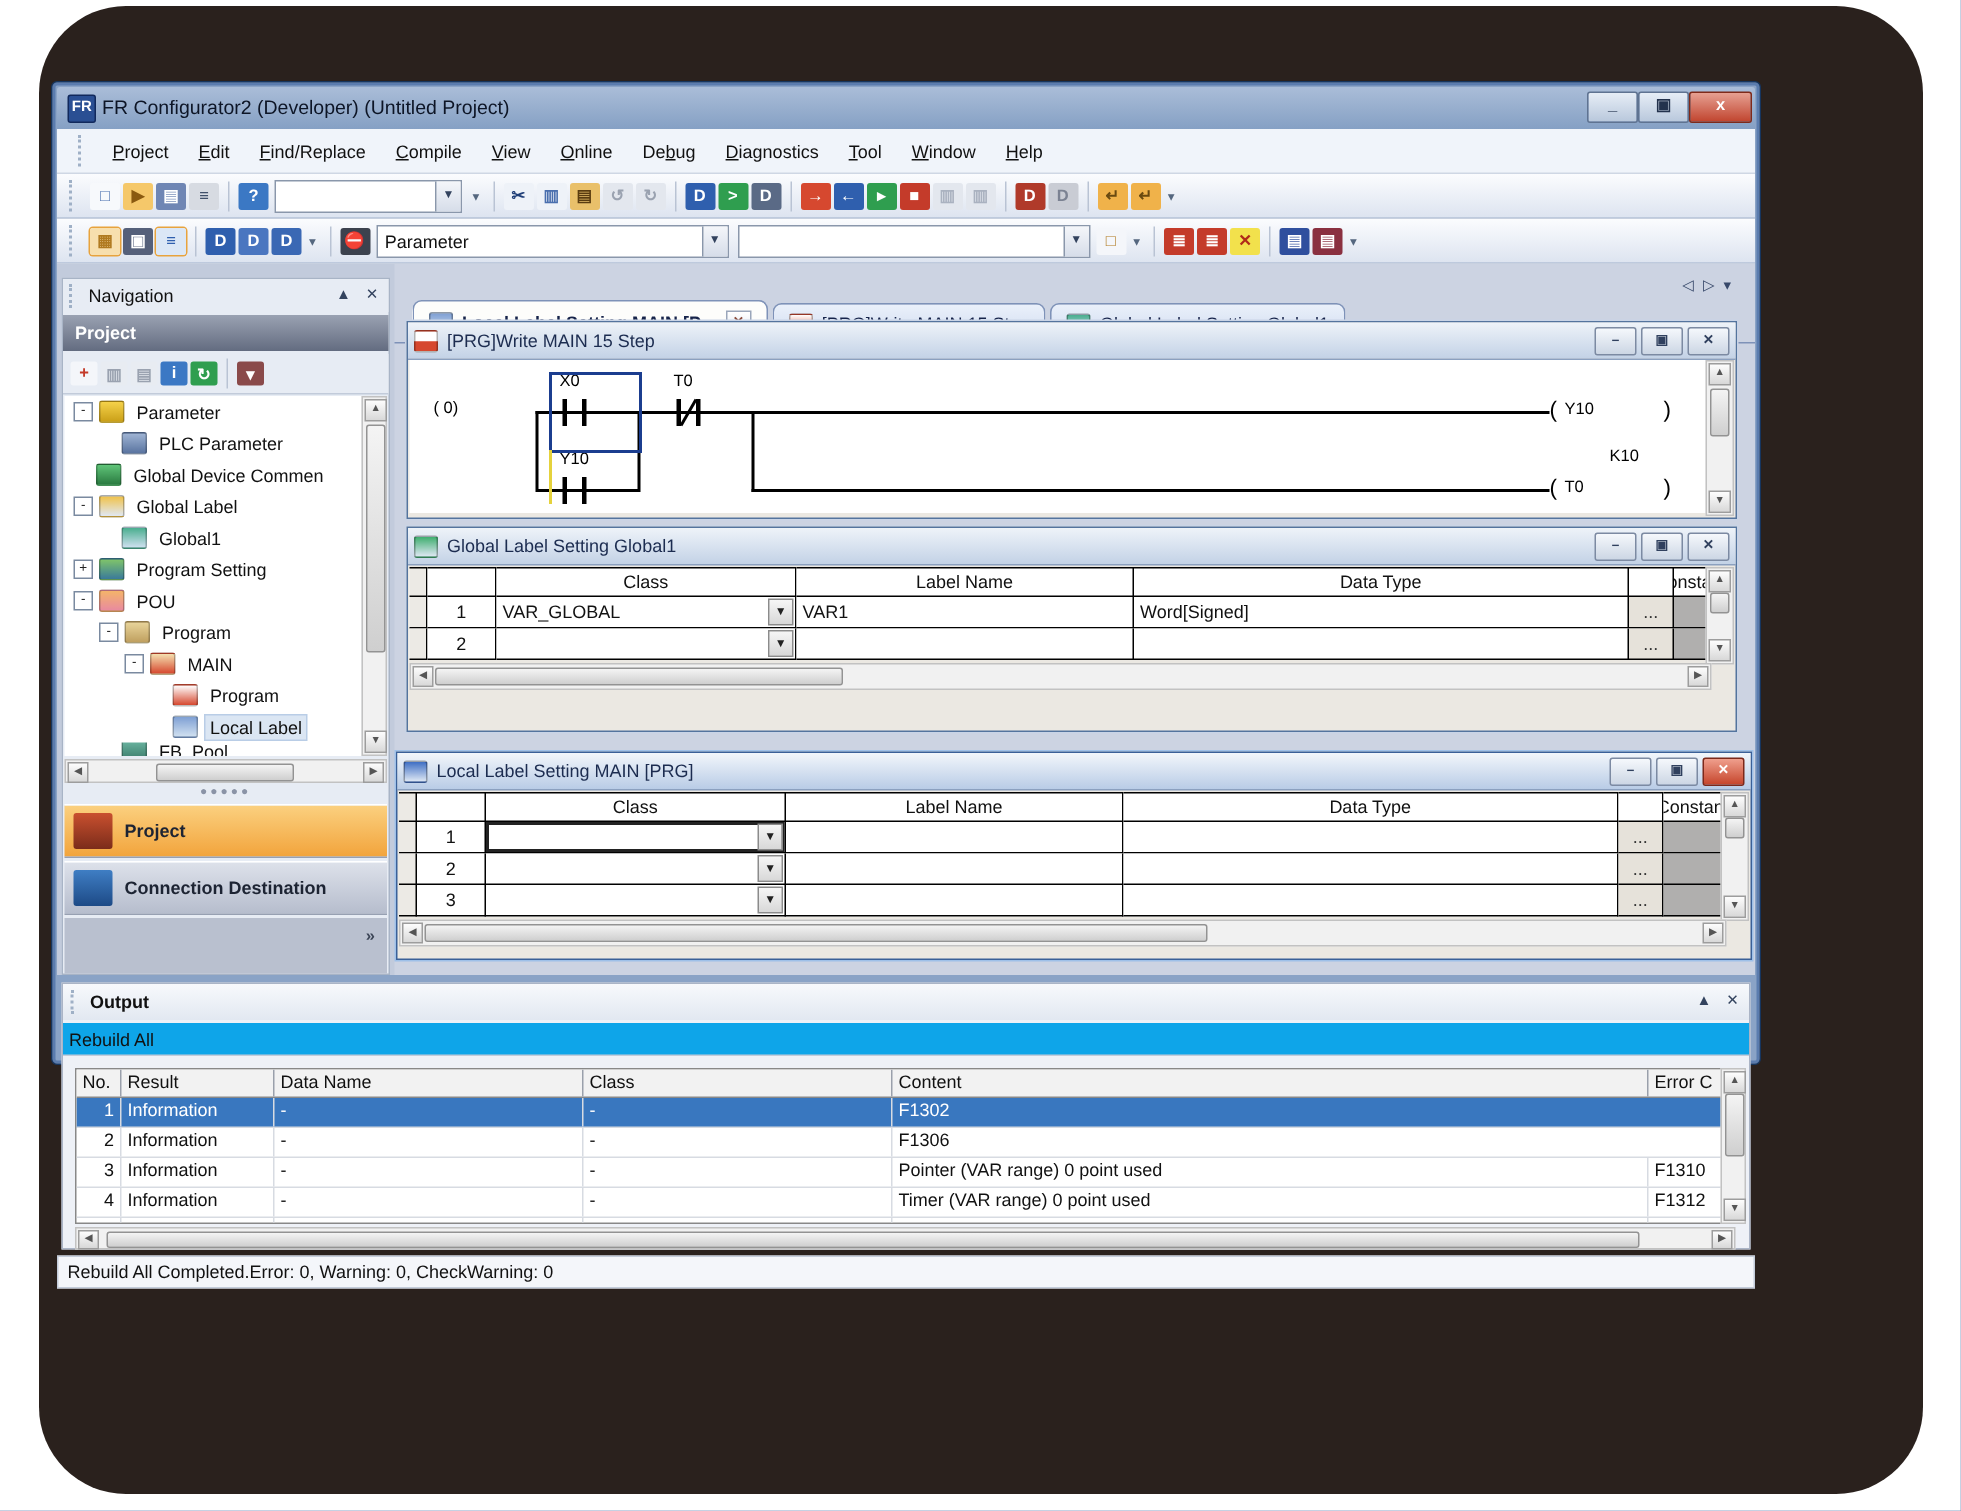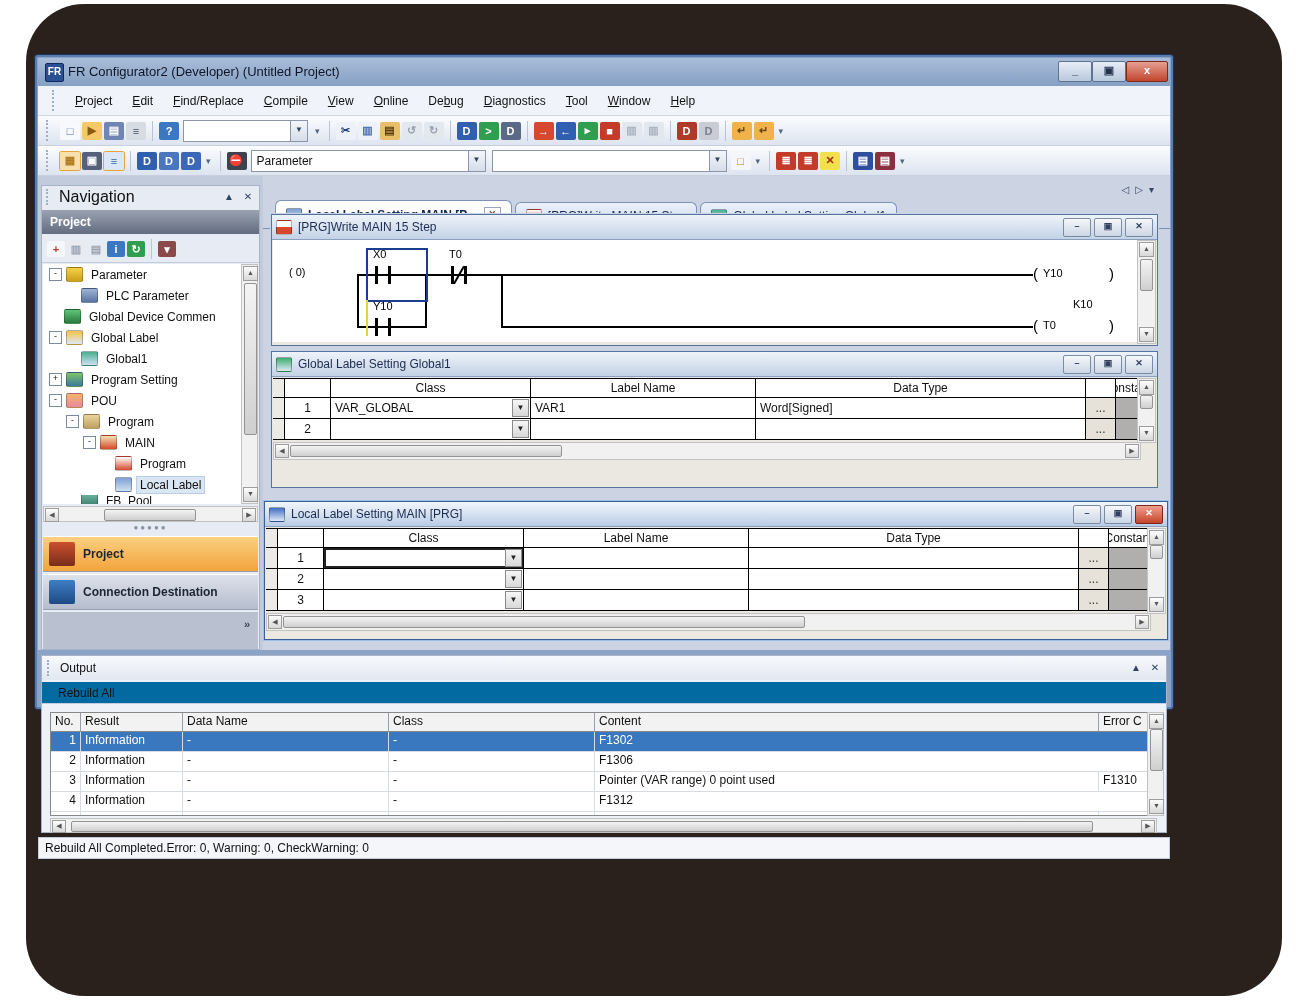--- a/index.html
+++ b/index.html
@@ -29,21 +29,21 @@
   .tbi.framed{box-shadow:0 0 0 1px #e8a33d;background:#fde9c8;}
   .tbsep{width:1px;height:20px;background:#b9c3d4;margin:0 5px;}
   .combo{height:20px;background:#fff;border:1px solid #8a97ab;display:flex;align-items:center;position:relative;font-size:12px;padding-left:5px;color:#111;}
   .combo .dd{position:absolute;right:0;top:0;width:16px;height:100%;background:linear-gradient(#f4f6fa,#d6dde9);border-left:1px solid #8a97ab;text-align:center;font-size:8px;line-height:18px;color:#33435e;}
   .chev{color:#55677f;font-size:9px;margin:0 4px;}
   
   #workspace{left:0;top:118px;width:1132px;height:474px;background:#c2cbdc;}
   
   #navpanel{left:3px;top:9px;width:219px;height:465px;background:#e7ecf4;border:1px solid #a8b4c6;}
   #nav-header{left:0;top:0;width:217px;height:22px;display:flex;align-items:center;padding-left:4px;background:#e7ecf4;}
-  #nav-header .t{flex:1;font-size:16px;}
+  #nav-header .t{flex:1;font-size:12px;}
   .winctl{width:16px;height:14px;text-align:center;line-height:13px;font-size:10px;color:#33435e;margin-right:3px;}
   #proj-header{left:0;top:24px;width:217px;height:24px;background:linear-gradient(#9aa2b2,#636c80);color:#fff;font-weight:bold;display:flex;align-items:center;padding-left:8px;}
   #nav-tools{left:0;top:50px;width:217px;height:27px;display:flex;align-items:center;padding-left:4px;background:#e7ecf4;border-bottom:1px solid #c2cbda;}
   #tree{left:1px;top:78px;width:198px;height:240px;background:#fff;overflow:hidden;}
   #tree-vscroll{left:199px;top:78px;width:17px;height:240px;}
   .tree-row{height:21px;display:flex;align-items:center;white-space:nowrap;}
   .tree-row.sel .lbl{background:#dbe6f3;box-shadow:0 0 0 1px #b9cde6;}
   .expander{width:11px;height:11px;border:1px solid #7a8aa0;background:#fff;font-size:9px;line-height:9px;text-align:center;color:#222;margin-right:4px;flex:none;}
   .ticon{width:15px;height:13px;border-radius:2px;margin-right:5px;flex:none;border:1px solid rgba(0,0,0,.25);}
   .tree-row .lbl{padding:1px 3px;font-size:12px;}
@@ -91,21 +91,21 @@
   .gcell{border-right:1px solid #000;border-bottom:1px solid #000;display:flex;align-items:center;padding:0 4px;overflow:hidden;white-space:nowrap;box-sizing:border-box;background:#fff;position:relative;}
   .grow.hdr .gcell{justify-content:center;border-top:1px solid #000;}
   .gcell.selc{background:#eceae5;padding:0;}
   .gcell.dots{background:#e6e2da;justify-content:center;color:#333;}
   .gcell.const{background:#b0afae;}
   .gcell .dd2{position:absolute;right:1px;top:1px;bottom:1px;width:15px;background:linear-gradient(#f6f6f6,#d8d8d8);border:1px solid #8b8b8b;font-size:8px;color:#222;text-align:center;line-height:16px;}
   .gcell.selected-cell{box-shadow:0 0 0 2px #222 inset;}
   
   #output{left:3px;top:597px;width:1126px;height:178px;background:#eef1f7;border:1px solid #aab4c6;}
   #out-header{left:0;top:0;width:1124px;height:24px;display:flex;align-items:center;padding-left:5px;background:linear-gradient(#f7f9fc,#e2e8f1);}
-  #out-tab{left:0;top:26px;width:1124px;height:22px;background:#0369a1;border-bottom:1px solid #c3ccda;display:flex;align-items:center;padding-left:16px;}
+  #out-tab{left:0;top:26px;width:1124px;height:22px;background:#0ea5e9;border-bottom:1px solid #c3ccda;display:flex;align-items:center;padding-left:4px;}
   #out-table{left:8px;top:56px;width:1107px;height:104px;border:1px solid #888;background:#fff;overflow:hidden;}
   .orow{display:flex;height:19px;border-bottom:1px solid #d7dbe2;}
   .orow.head{height:18px;background:#f2f2f2;border-bottom:1px solid #888;font-weight:normal;}
   .ocell{padding:1px 4px;border-right:1px solid #d7dbe2;overflow:hidden;white-space:nowrap;box-sizing:border-box;}
   .orow.head .ocell{border-right:1px solid #9aa0ab;}
   .orow.sel{background:#3977bf;color:#fff;}
   #out-vscroll{left:1097px;top:0px;width:17px;height:104px;}
   #out-hscroll{left:8px;top:162px;width:1107px;height:15px;}
   #buildmsg{left:0;top:779px;width:1132px;height:22px;background:#f4f6fa;border:1px solid #c3ccda;display:flex;align-items:center;padding-left:6px;}
   
@@ -496,21 +496,21 @@
           <div class="sb-thumb" style="left:16px;top:2px;width:520px;height:10px;"></div>
           <div class="sb-btn" style="right:1px;top:1px;width:12px;height:12px;line-height:11px;">▶</div>
         </div>
       </div>
     </div>
   </div>
 
   <div class="abs" id="output">
     <div class="abs" id="out-header">
       <div class="grip"></div>
-      <div style="flex:1;">Output</div>
+      <div style="flex:1;font-weight:bold;">Output</div>
       <div class="winctl">▲</div>
       <div class="winctl">✕</div>
     </div>
     <div class="abs" id="out-tab">Rebuild All</div>
     <div class="abs" id="out-table">
           <div class="orow head">
             <div class="ocell" style="width: 30px; flex: 0 0 auto;">No.</div>
             <div class="ocell" style="width: 102px; flex: 0 0 auto;">Result</div>
             <div class="ocell" style="width: 206px; flex: 0 0 auto;">Data Name</div>
             <div class="ocell" style="width: 206px; flex: 0 0 auto;">Class</div>
@@ -538,20 +538,21 @@
             <div class="ocell" style="width: 206px; flex: 0 0 auto;">-</div>
             <div class="ocell" style="width: 206px; flex: 0 0 auto;">-</div>
             <div class="ocell" style="width: 504px; flex: 0 0 auto;">Pointer (VAR range) 0 point used</div>
             <div class="ocell" style="width: 55px; flex: 0 0 auto; border-right: none;">F1310</div>
           </div>
           <div class="orow">
             <div class="ocell" style="width: 30px; flex: 0 0 auto; text-align: right;">4</div>
             <div class="ocell" style="width: 102px; flex: 0 0 auto;">Information</div>
             <div class="ocell" style="width: 206px; flex: 0 0 auto;">-</div>
             <div class="ocell" style="width: 206px; flex: 0 0 auto;">-</div>
+            <div class="ocell" style="width: 504px; flex: 0 0 auto;">Timer (VAR range) 0 point used</div>
             <div class="ocell" style="width: 55px; flex: 0 0 auto; border-right: none;">F1312</div>
           </div>
           <div class="orow">
             <div class="ocell" style="width: 30px; flex: 0 0 auto; text-align: right;">5</div>
             <div class="ocell" style="width: 102px; flex: 0 0 auto;">Information</div>
             <div class="ocell" style="width: 206px; flex: 0 0 auto;">-</div>
             <div class="ocell" style="width: 206px; flex: 0 0 auto;">-</div>
             <div class="ocell" style="width: 504px; flex: 0 0 auto;">Counter (VAR range) 0 point used</div>
             <div class="ocell" style="width: 55px; flex: 0 0 auto; border-right: none;">F1314</div>
           </div>

